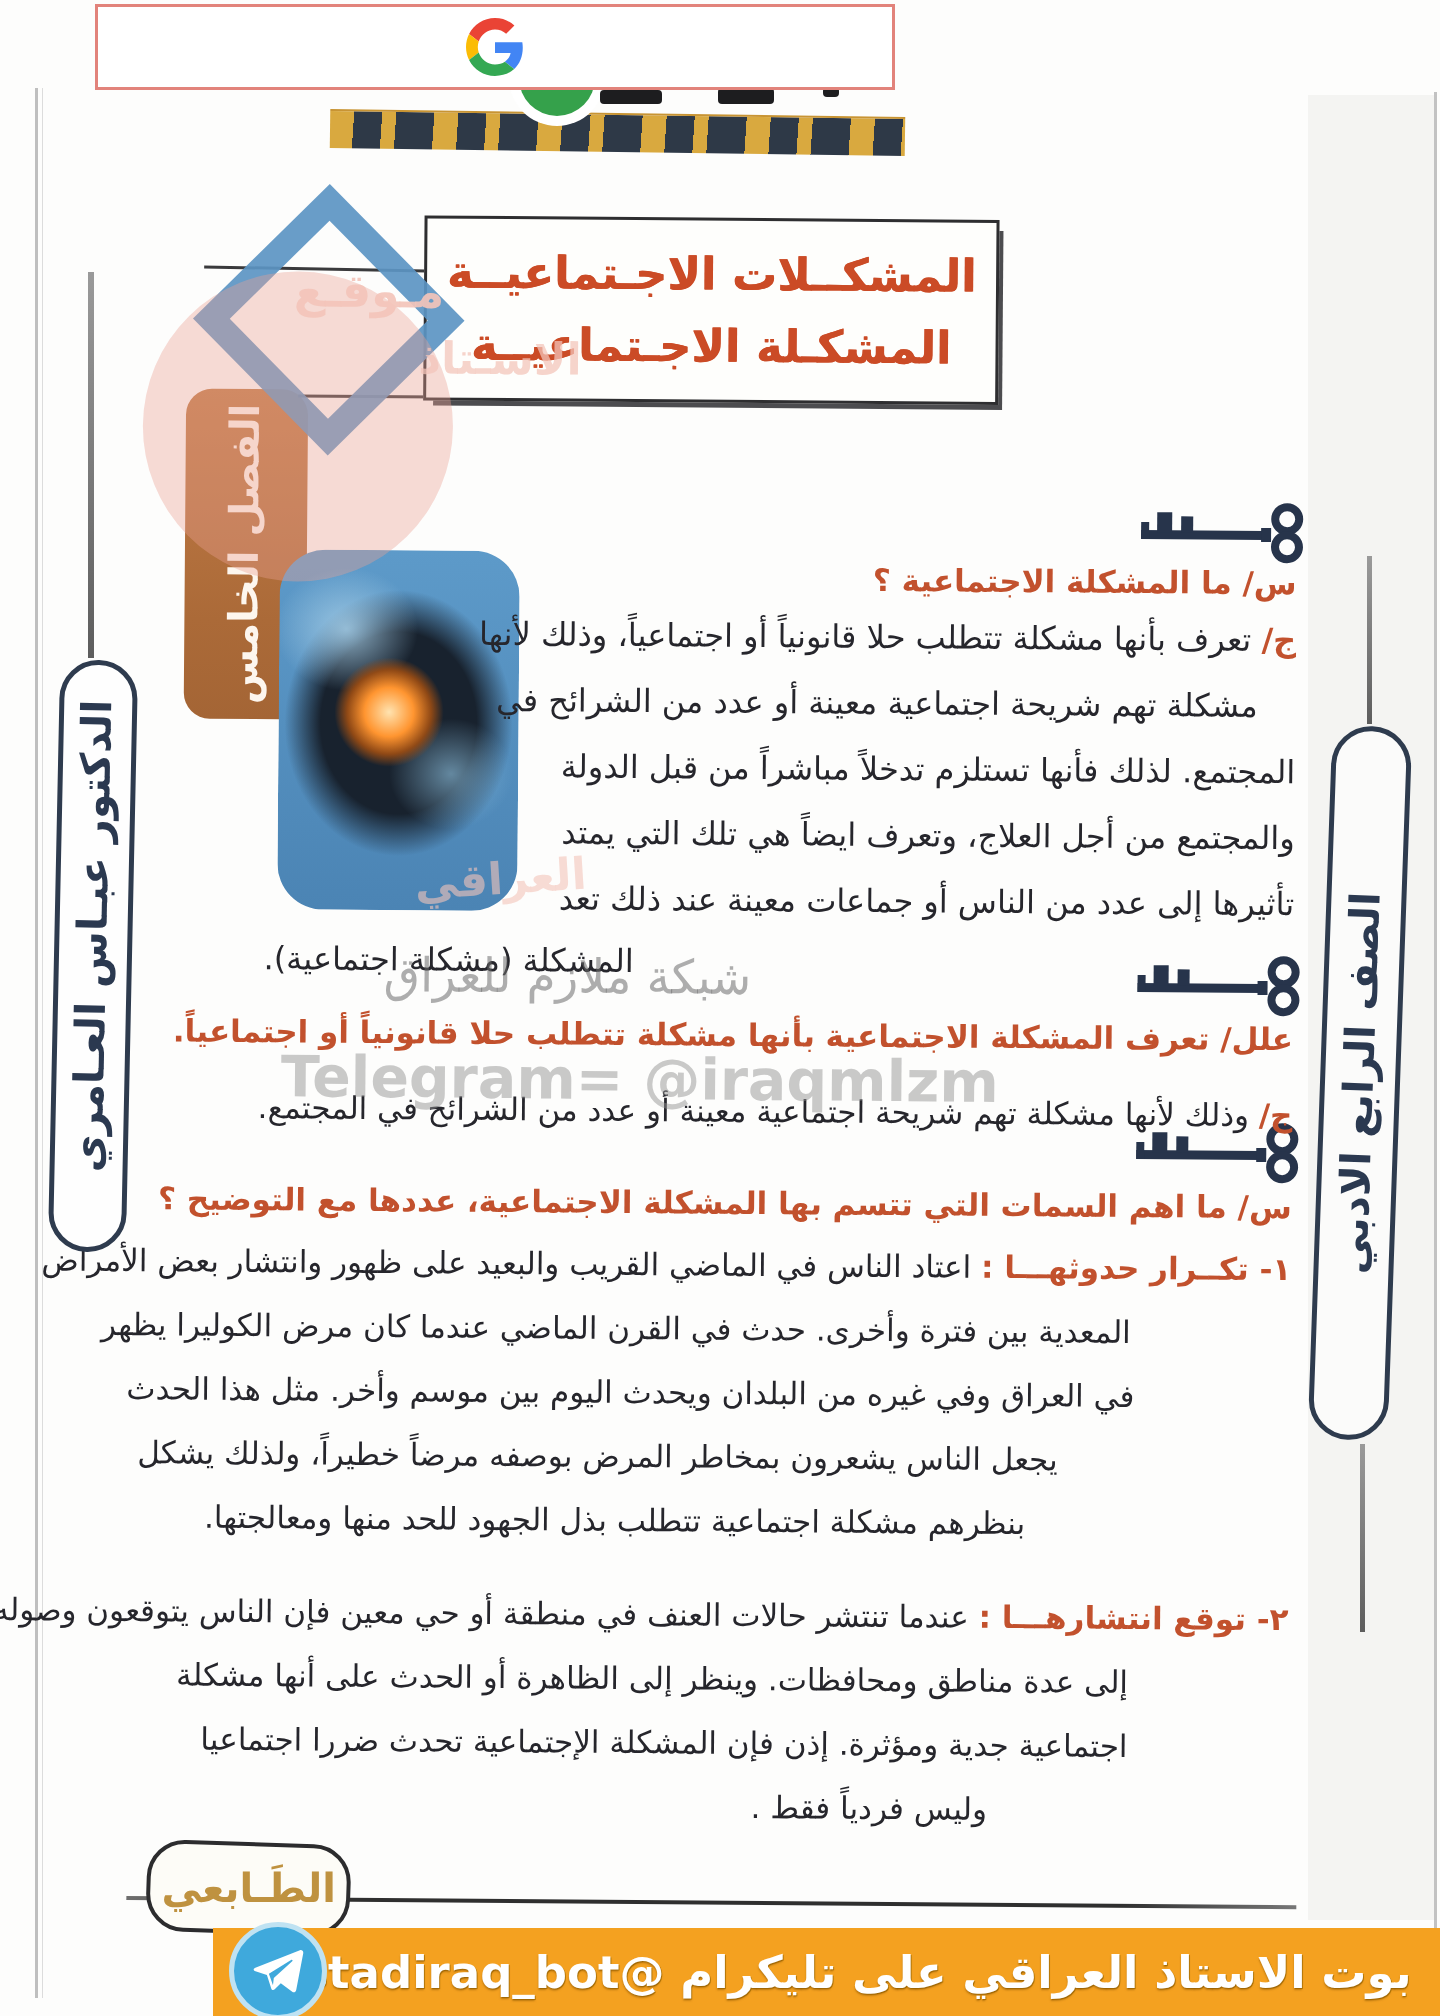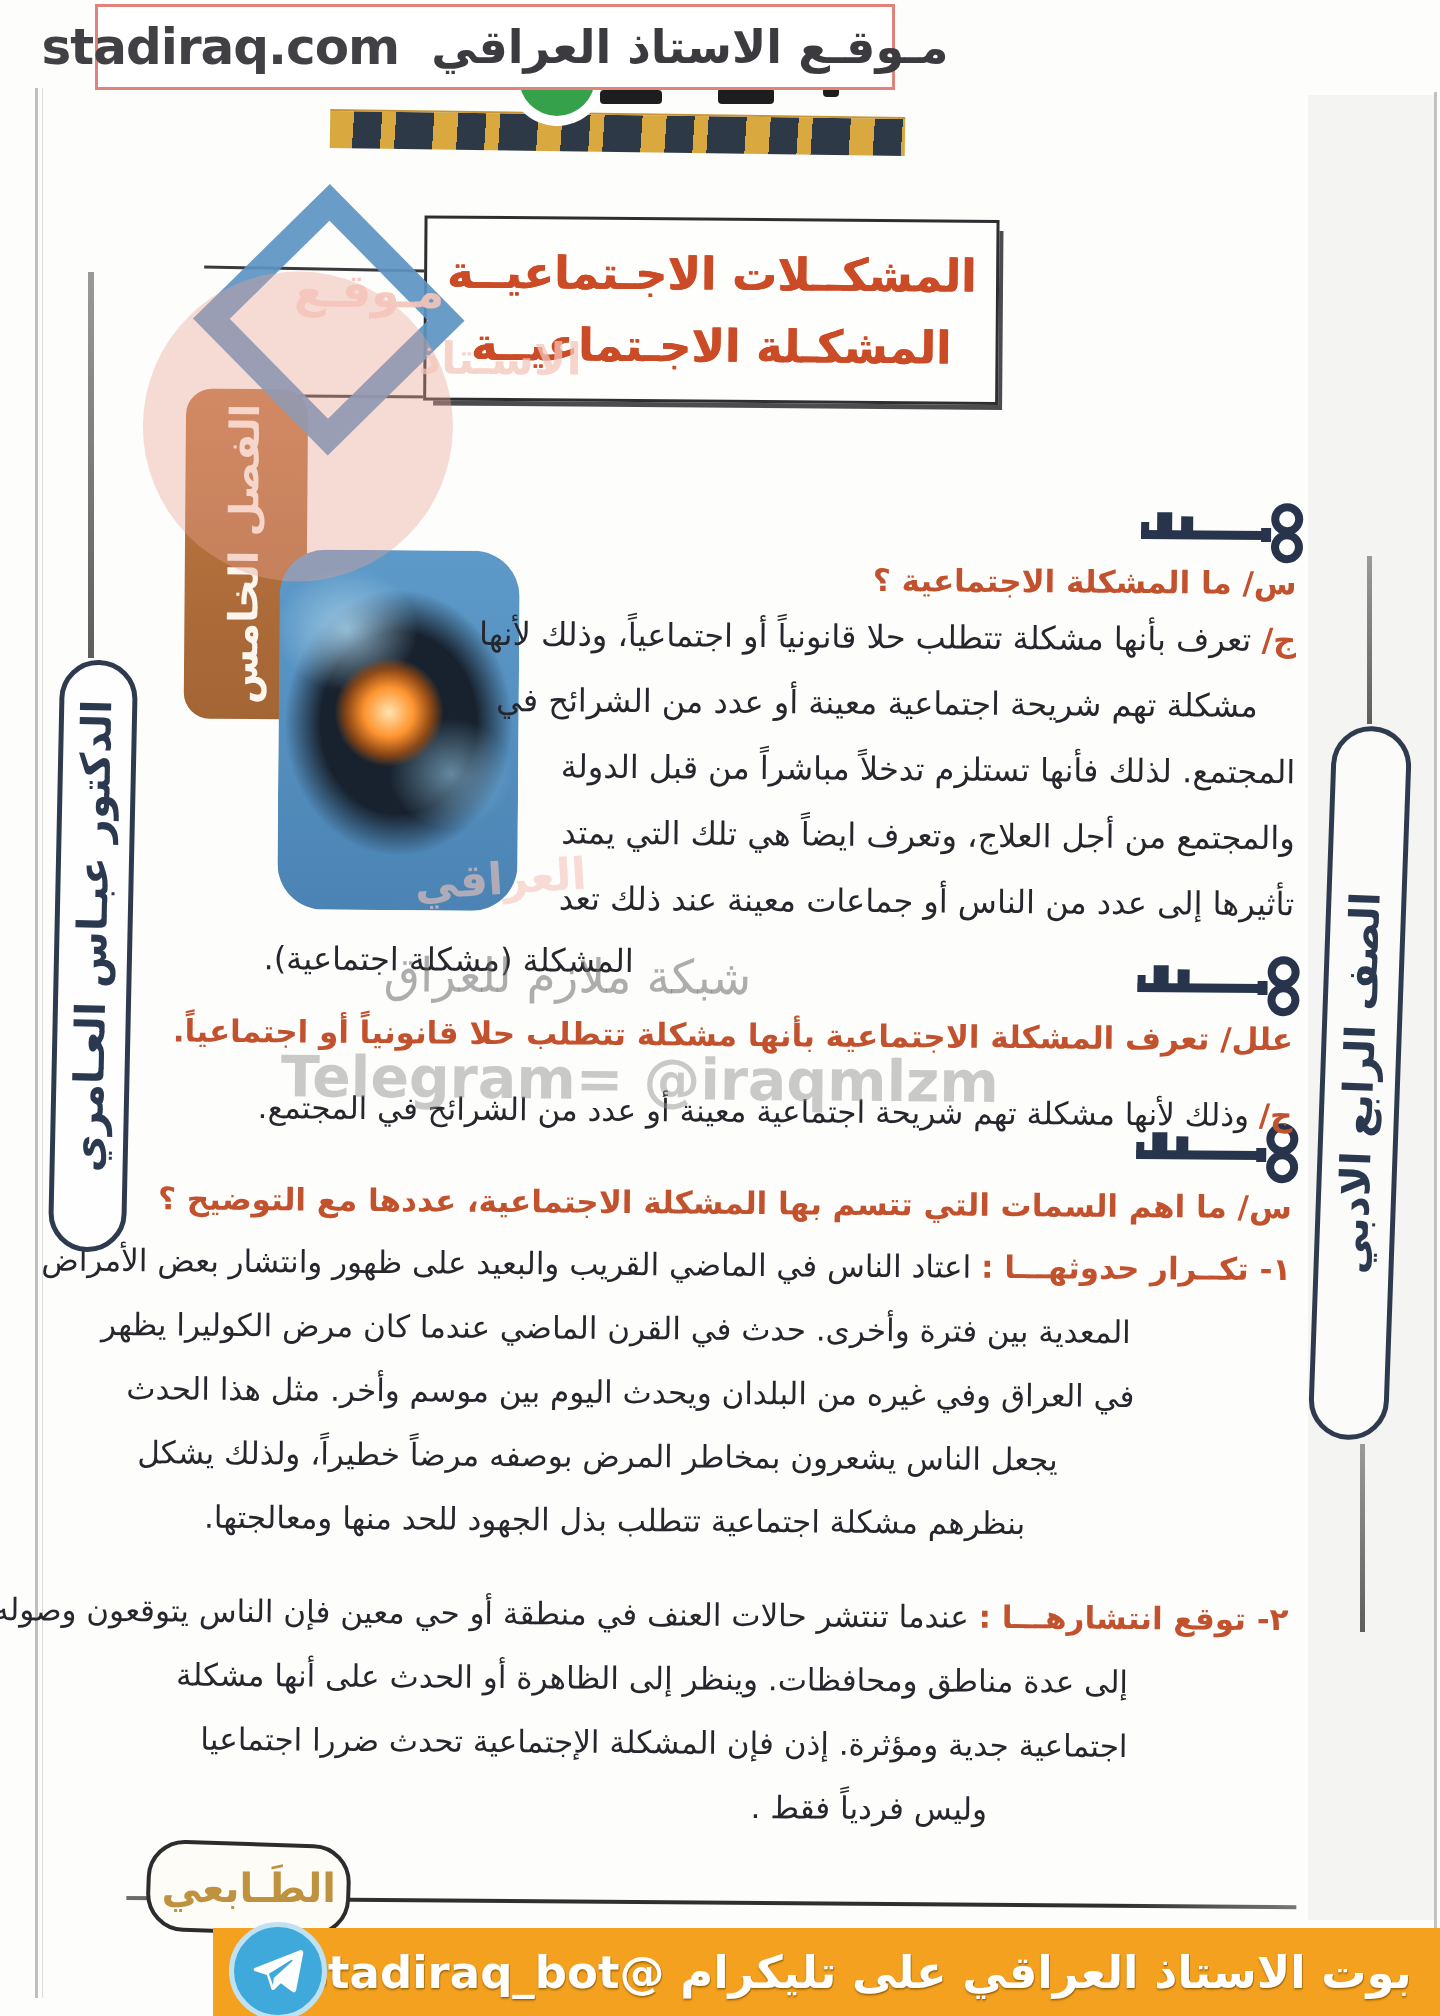--- a/index.html
+++ b/index.html
@@ -250,28 +250,26 @@
     <div class="vlabel nw">الدكتور عبـاس العـامري</div>
   </div>
 
   <div class="abs side-line" style="left:1367px;top:556px;width:5px;height:168px;"></div>
   <div class="abs pill pill-right">
     <div class="vlabel nw">الصف الرابع الادبي</div>
   </div>
   <div class="abs side-line" style="left:1360px;top:1444px;width:5px;height:188px;"></div>
 
   <div class="abs top-banner">
-    <span class="site-domain nw">stadiraq.com</span>
     <svg class="g-icon" viewBox="0 0 48 48">
       <path fill="#EA4335" d="M24 9.5c3.54 0 6.71 1.22 9.21 3.6l6.85-6.85C35.9 2.38 30.47 0 24 0 14.62 0 6.51 5.38 2.56 13.22l7.98 6.19C12.43 13.72 17.74 9.5 24 9.5z"></path>
       <path fill="#4285F4" d="M46.98 24.55c0-1.57-.15-3.09-.38-4.55H24v9.02h12.94c-.58 2.96-2.26 5.48-4.78 7.18l7.73 6c4.51-4.18 7.09-10.36 7.09-17.65z"></path>
       <path fill="#FBBC05" d="M10.53 28.59c-.48-1.45-.76-2.99-.76-4.59s.27-3.14.76-4.59l-7.98-6.19C.92 16.46 0 20.12 0 24c0 3.88.92 7.54 2.56 10.78l7.97-6.19z"></path>
       <path fill="#34A853" d="M24 48c6.48 0 11.93-2.13 15.89-5.81l-7.73-6c-2.15 1.45-4.92 2.3-8.16 2.3-6.26 0-11.57-4.22-13.47-9.91l-7.98 6.19C6.51 42.62 14.62 48 24 48z"></path>
     </svg>
-    <span class="site-name-ar nw">مـوقـع الاستاذ العراقي</span>
   </div>
 
   <div class="abs bottom-banner">
     <div class="tg-circle">
       <svg width="56" height="56" viewBox="0 0 24 24">
         <path fill="#ffffff" d="M21.4 3.1L2.3 10.6c-1.0.4-.95 1.25.05 1.55l4.9 1.55 1.85 5.8c.25.75.95.9 1.5.35l2.6-2.55 4.9 3.6c.7.5 1.5.15 1.7-.75l3-15.6c.2-1.05-.55-1.7-1.4-1.45zM8.1 13.2l9.5-5.9c.45-.28.9.15.5.5l-7.9 7.2-.35 3.1-1.75-4.9z"></path>
       </svg>
     </div>
     <span class="text nw">بوت الاستاذ العراقي على تليكرام @stadiraq_bot</span>
   </div>

